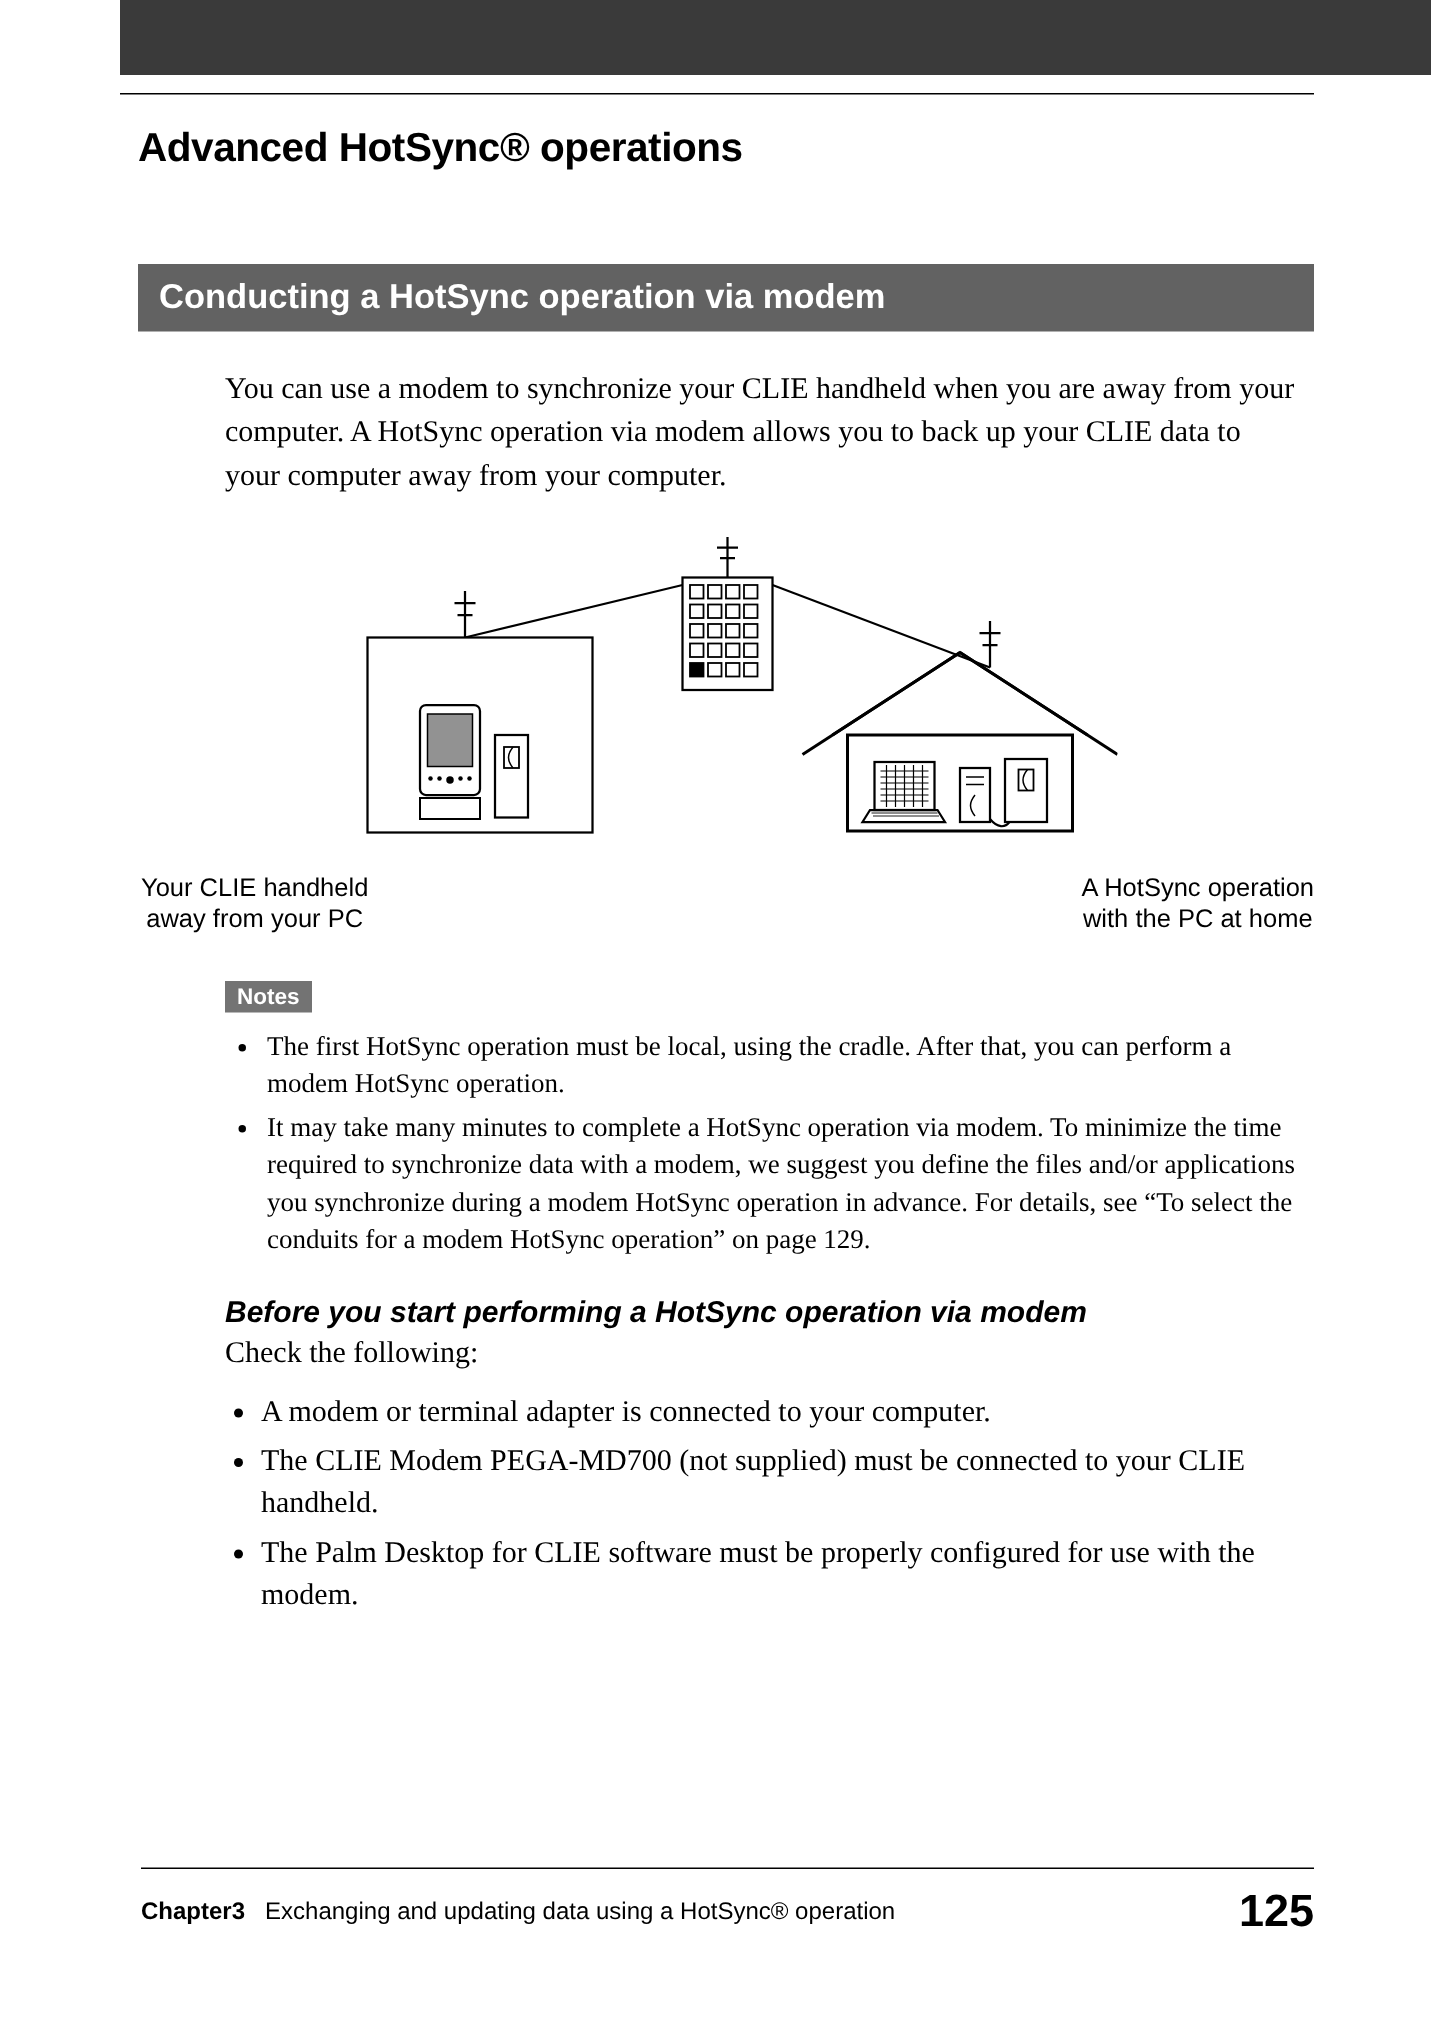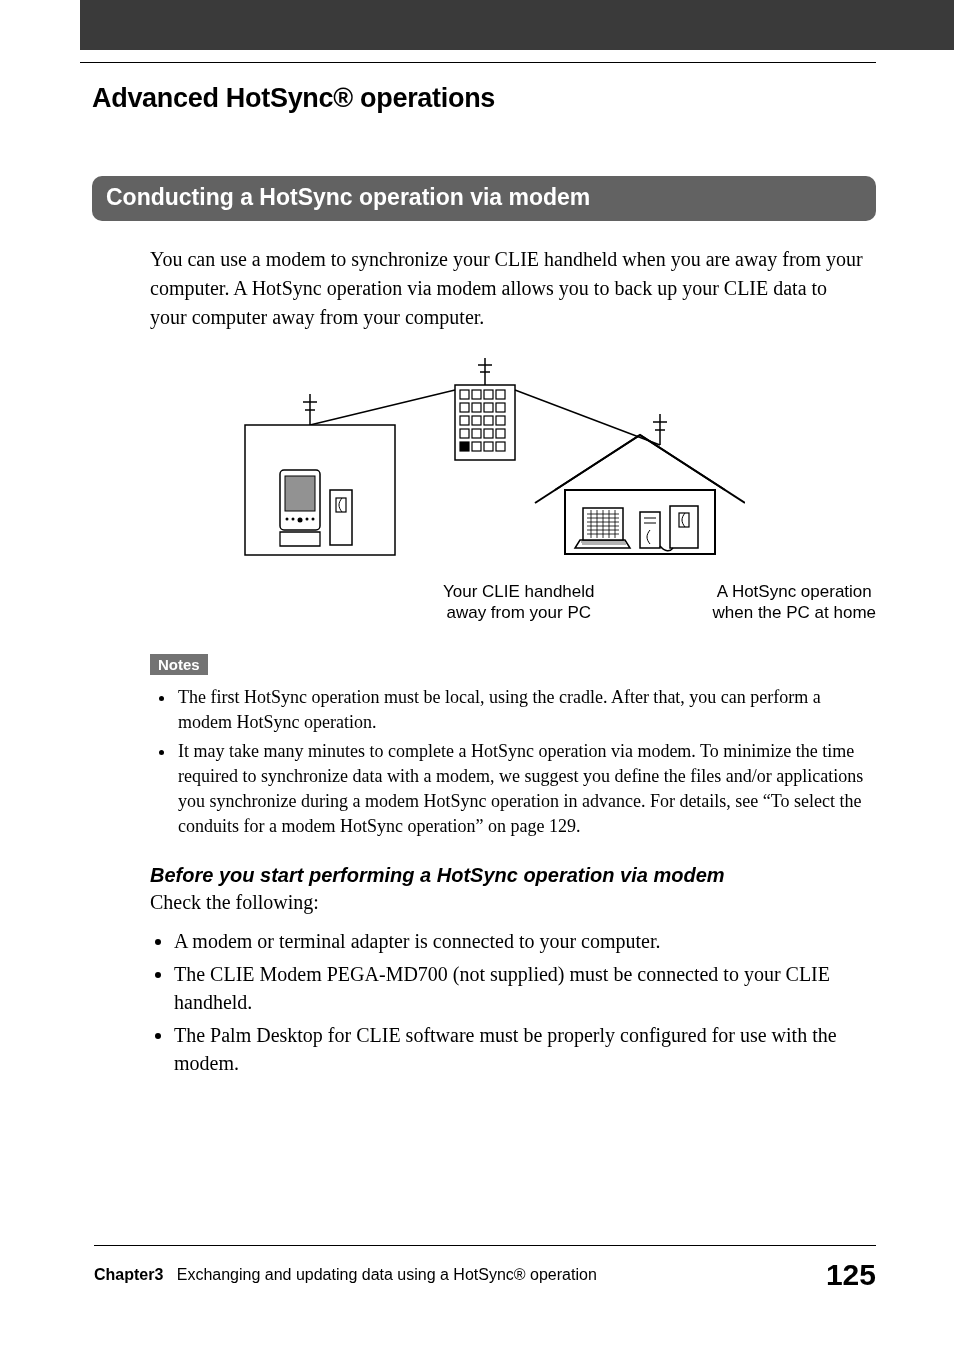--- a/index.html
+++ b/index.html
@@ -34,38 +34,37 @@
   }
   .section-bar {
     background: #626262;
     color: #fff;
     font-family: "Trebuchet MS", Helvetica, Arial, sans-serif;
     font-weight: bold;
     font-size: 23px;
     padding: 8px 14px 10px 14px;
     margin-left: -2px;
     margin-bottom: 24px;
-    border-radius: 10px;
   }
   .body-text {
     font-family: "Book Antiqua", Palatino, Georgia, serif;
     font-size: 20px;
     line-height: 1.45;
     margin-left: 56px;
     margin-right: 10px;
     margin-bottom: 18px;
   }
   .diagram-wrap {
     text-align: center;
     margin: 10px 0 20px 0;
   }
   .diagram-wrap svg { display: block; margin: 0 auto; }
   .captions {
     display: flex;
-    justify-content: flex-end;
+    justify-content: space-between;
     gap: 118px;
     font-family: "Trebuchet MS", Helvetica, Arial, sans-serif;
     font-size: 17px;
     line-height: 1.25;
     margin-top: 6px;
     margin-bottom: 30px;
   }
   .cap { text-align: center; white-space: pre-line; }
   .notes-label {
     display: inline-block;
@@ -236,21 +235,21 @@
       <rect x="445" y="156" width="28" height="42" fill="#fff" stroke="#000" stroke-width="1.5"></rect>
       <rect x="454" y="163" width="10" height="14" fill="#fff" stroke="#000" stroke-width="1.2"></rect>
       <path d="M460 163 C456 168 456 172 460 177" fill="none" stroke="#000" stroke-width="1"></path>
 
       <path d="M435 196 C440 202 445 202 448 198" fill="none" stroke="#000" stroke-width="1.4"></path>
     </svg>
     <div class="captions">
       <div class="cap">Your CLIE handheld
 away from your PC</div>
       <div class="cap">A HotSync operation
-when the PC at home</div>
+with the PC at home</div>
     </div>
   </div>
 
   <div class="notes-label">Notes</div>
   <ul class="note-list">
     <li>The first HotSync operation must be local, using the cradle. After that, you can perform a modem HotSync operation.</li>
     <li>It may take many minutes to complete a HotSync operation via modem. To minimize the time required to synchronize data with a modem, we suggest you define the files and/or applications you synchronize during a modem HotSync operation in advance. For details, see “To select the conduits for a modem HotSync operation” on page 129.</li>
   </ul>
 
   <div class="sub-heading">Before you start performing a HotSync operation via modem</div>

